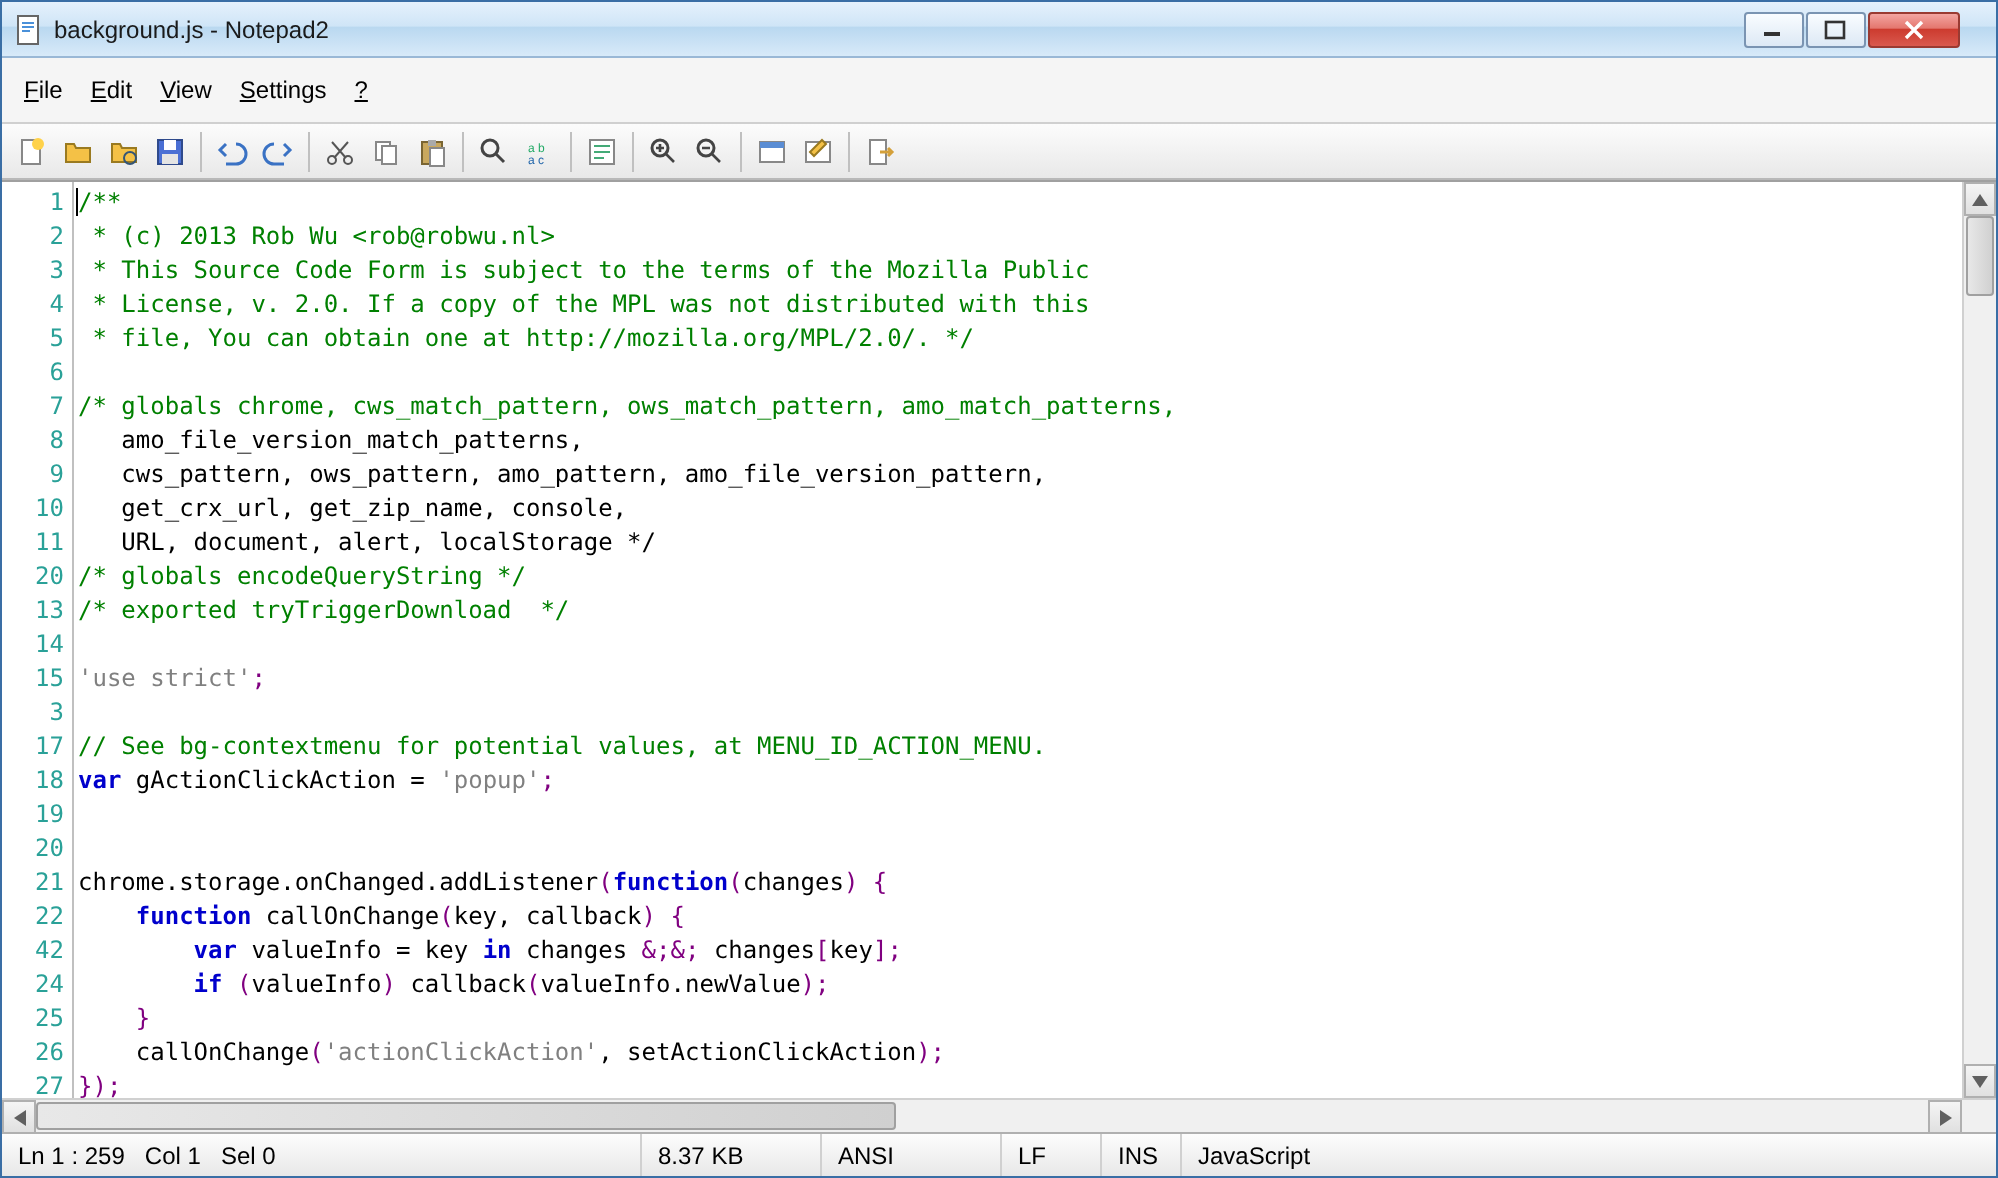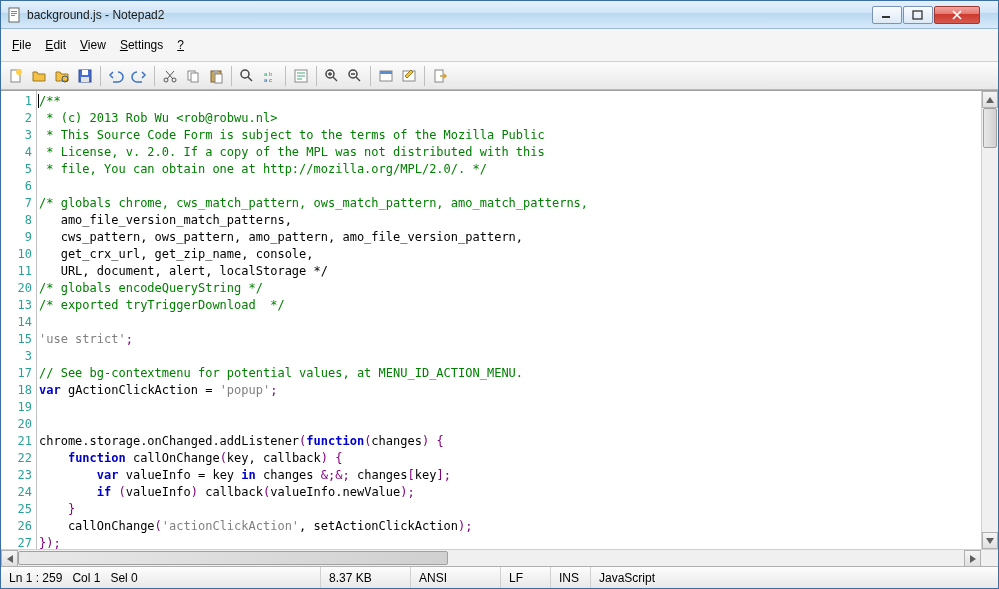--- a/index.html
+++ b/index.html
@@ -216,21 +216,21 @@
         <div>13</div>
         <div>14</div>
         <div>15</div>
         <div>3</div>
         <div>17</div>
         <div>18</div>
         <div>19</div>
         <div>20</div>
         <div>21</div>
         <div>22</div>
-        <div>23</div>
+        <div>42</div>
         <div>24</div>
         <div>25</div>
         <div>26</div>
         <div>27</div>
       </div>
     <div class="code" id="code"><div class="ln"><span class="caret"></span><span class="c">/**</span></div><div class="ln"><span class="c"> * (c) 2013 Rob Wu &lt;rob@robwu.nl&gt;</span></div><div class="ln"><span class="c"> * This Source Code Form is subject to the terms of the Mozilla Public</span></div><div class="ln"><span class="c"> * License, v. 2.0. If a copy of the MPL was not distributed with this</span></div><div class="ln"><span class="c"> * file, You can obtain one at http://mozilla.org/MPL/2.0/. */</span></div><div class="ln"></div><div class="ln"><span class="c">/* globals chrome, cws_match_pattern, ows_match_pattern, amo_match_patterns,</span></div><div class="ln">   amo_file_version_match_patterns,</div><div class="ln">   cws_pattern, ows_pattern, amo_pattern, amo_file_version_pattern,</div><div class="ln">   get_crx_url, get_zip_name, console,</div><div class="ln">   URL, document, alert, localStorage */</div><div class="ln"><span class="c">/* globals encodeQueryString */</span></div><div class="ln"><span class="c">/* exported tryTriggerDownload  */</span></div><div class="ln"></div><div class="ln"><span class="s">'use strict'</span><span class="p">;</span></div><div class="ln"></div><div class="ln"><span class="c">// See bg-contextmenu for potential values, at MENU_ID_ACTION_MENU.</span></div><div class="ln"><span class="k">var</span> gActionClickAction = <span class="s">'popup'</span><span class="p">;</span></div><div class="ln"></div><div class="ln"></div><div class="ln">chrome.storage.onChanged.addListener<span class="p">(</span><span class="k">function</span><span class="p">(</span>changes<span class="p">)</span> <span class="p">{</span></div><div class="ln">    <span class="k">function</span> callOnChange<span class="p">(</span>key, callback<span class="p">)</span> <span class="p">{</span></div><div class="ln">        <span class="k">var</span> valueInfo = key <span class="k">in</span> changes <span class="p">&amp;<span class="p">;</span>&amp;<span class="p">;</span></span> changes<span class="p">[</span>key<span class="p">]</span><span class="p">;</span></div><div class="ln">        <span class="k">if</span> <span class="p">(</span>valueInfo<span class="p">)</span> callback<span class="p">(</span>valueInfo.newValue<span class="p">)</span><span class="p">;</span></div><div class="ln">    <span class="p">}</span></div><div class="ln">    callOnChange<span class="p">(</span><span class="s">'actionClickAction'</span>, setActionClickAction<span class="p">)</span><span class="p">;</span></div><div class="ln"><span class="p">}</span><span class="p">)</span><span class="p">;</span></div></div>
     <div class="vscroll">
       <div class="sbtn">
           <svg width="8" height="6">
             <path d="M0 6L4 0L8 6z" fill="#606060"></path>

